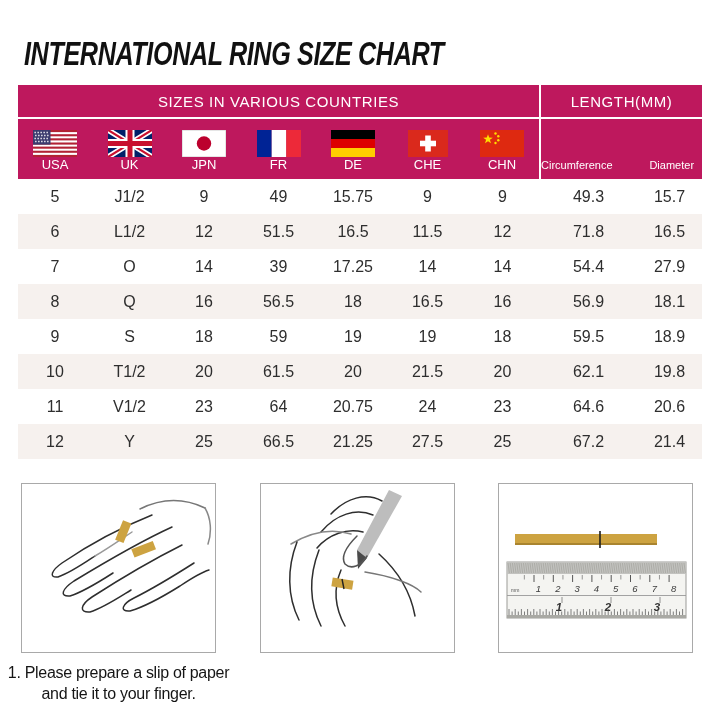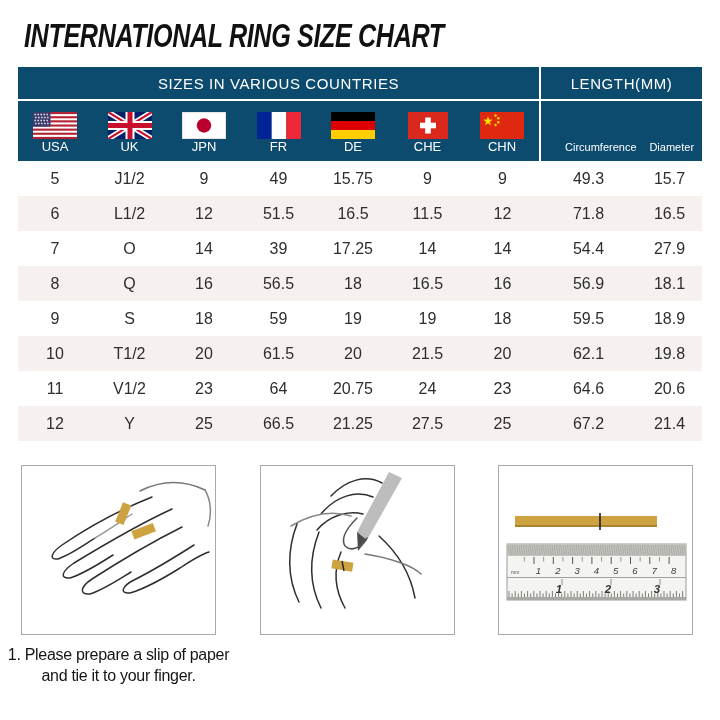--- a/index.html
+++ b/index.html
@@ -2,37 +2,37 @@
 <html><head>
 <meta charset="utf-8">
 <style>
   html,body{margin:0;padding:0;}
   body{
     width:720px;height:720px;background:#ffffff;
     font-family:"Liberation Sans", sans-serif;
     overflow:hidden;position:relative;
   }
   
-  .title-wrap{margin:18px 0 0 24px;height:34px;}
+  .title-wrap{margin:36px 0 0 24px;height:34px;}
   .page-title{
     display:inline-block;font-size:34px;line-height:34px;font-weight:bold;font-style:italic;
     color:#111;letter-spacing:-0.5px;white-space:nowrap;
     transform:scaleX(0.74);transform-origin:left center;
   }
   
   table.ring-table{border-collapse:collapse;table-layout:fixed;width:684px;margin:15px 0 0 18px;}
-  .ring-table th{background:#0c4a6e;color:#fff;font-weight:normal;padding:0;}
+  .ring-table th{background:#be185d;color:#fff;font-weight:normal;padding:0;}
   .gh{height:32px;font-size:15px;letter-spacing:0.6px;text-align:center;border-bottom:2px solid #fff;}
   .gh-sizes{border-right:2px solid #fff;}
   .flag-cell{height:60px;vertical-align:middle;text-align:center;}
   .flag-cell svg{display:block;margin:4px auto 0;}
   .country-code{display:block;font-size:13px;margin-top:0;color:#fff;}
   .len-head{border-left:2px solid #fff;vertical-align:bottom;}
   .len-head-inner{display:flex;justify-content:space-between;align-items:flex-end;
-    padding:0 8px 8px 24px;font-size:11px;color:#fff;}
+    padding:0 8px 8px 0;font-size:11px;color:#fff;}
   .ring-table td{height:35px;text-align:center;font-size:16px;color:#2e2e2e;padding:0;}
   tr.striped td{background:#f6f1ee;}
   
   .steps{display:flex;justify-content:space-between;width:674px;margin:24px 0 0 20px;}
   .step{width:197px;display:flex;flex-direction:column;align-items:center;}
   .panel{width:195px;height:170px;border:1px solid #a9a9a9;box-sizing:border-box;background:#fff;}
   .panel svg{display:block;}
   .caption{margin-top:9px;text-align:center;font-size:16px;font-weight:normal;color:#151515;
     line-height:1.32;letter-spacing:-0.3px;white-space:nowrap;}
 </style>

